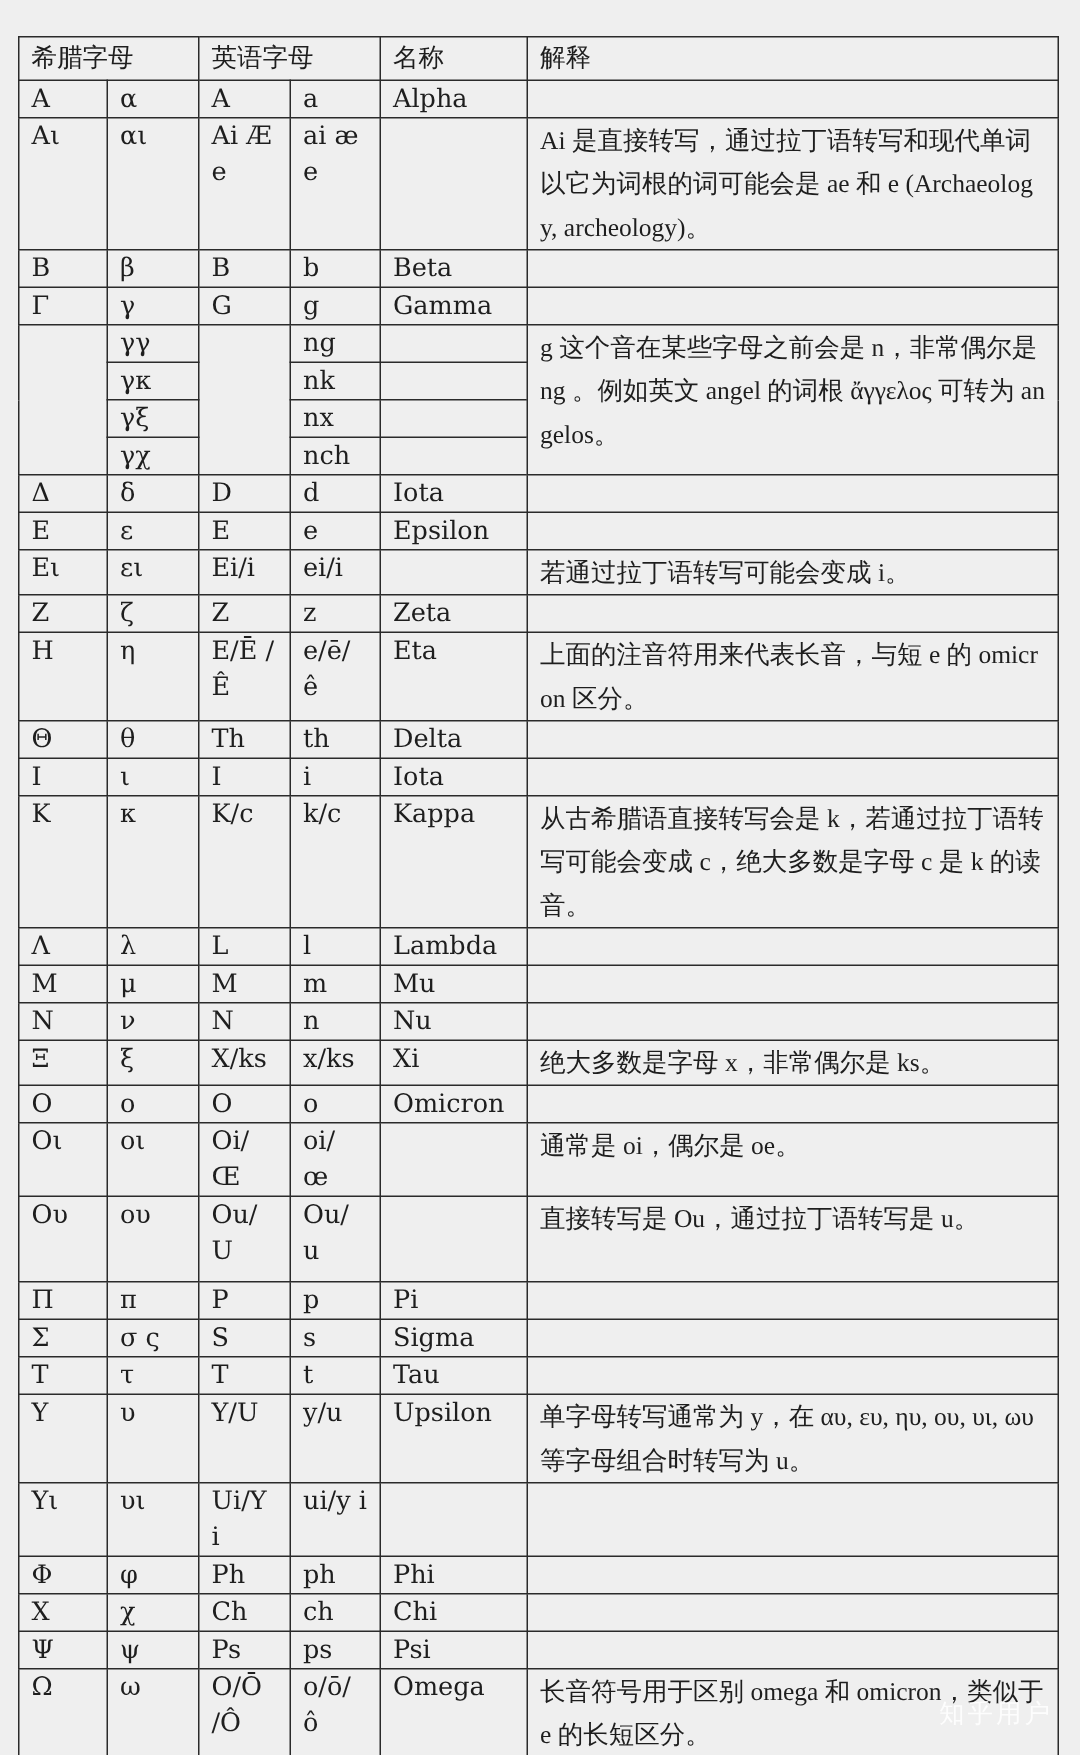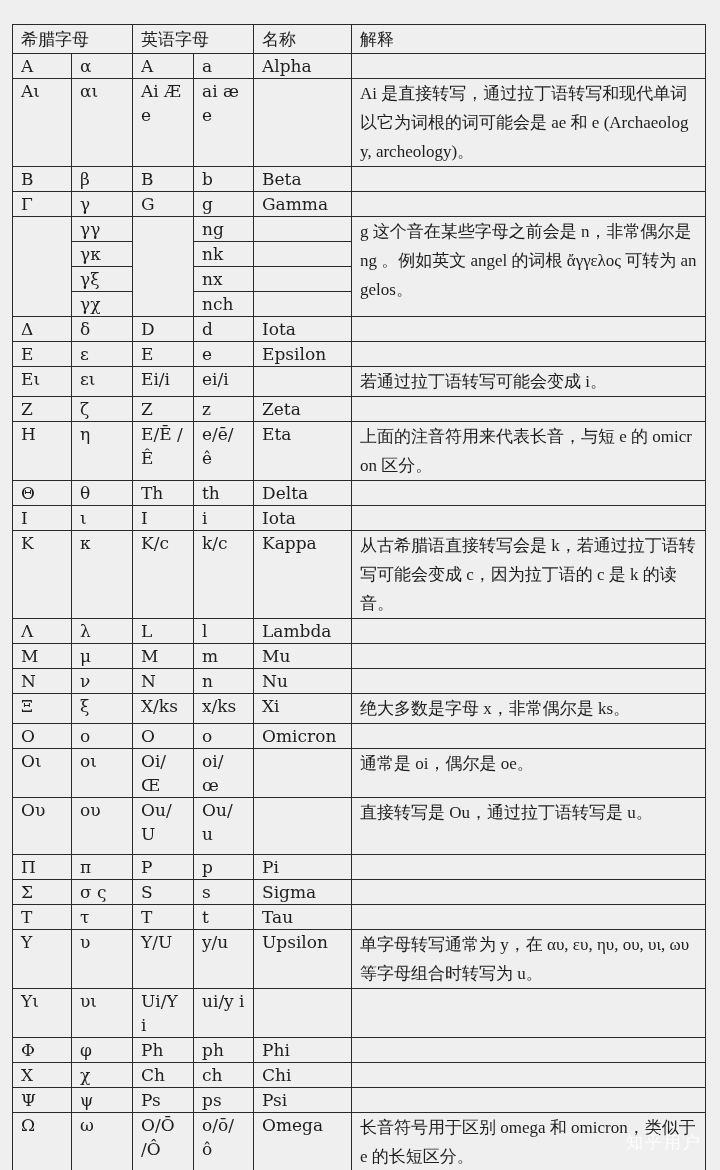--- a/index.html
+++ b/index.html
@@ -181,21 +181,21 @@
         <td>i</td>
         <td>Iota</td>
         <td class="note"></td>
       </tr>
       <tr style="height: 86px;">
         <td>Κ</td>
         <td>κ</td>
         <td>K/c</td>
         <td>k/c</td>
         <td>Kappa</td>
-        <td class="note">从古希腊语直接转写会是 k，若通过拉丁语转写可能会变成 c，因为拉丁语的 c 是 k 的读音。</td>
+        <td class="note">从古希腊语直接转写会是 k，若通过拉丁语转写可能会变成 c，绝大多数是字母 c 是 k 的读音。</td>
       </tr>
       <tr style="height: 25px;">
         <td>Λ</td>
         <td>λ</td>
         <td>L</td>
         <td>l</td>
         <td>Lambda</td>
         <td class="note"></td>
       </tr>
       <tr style="height: 25px;">

